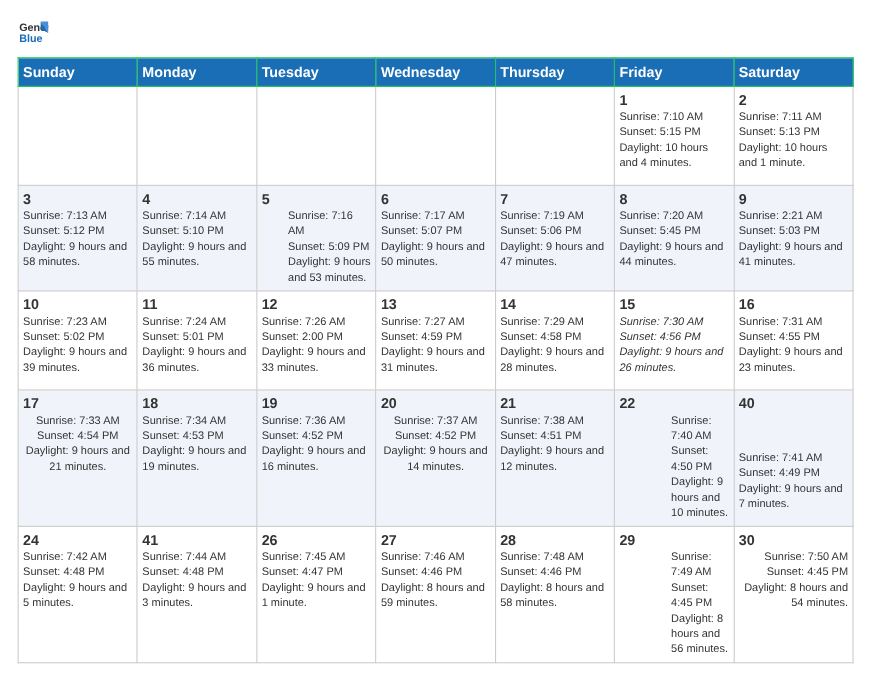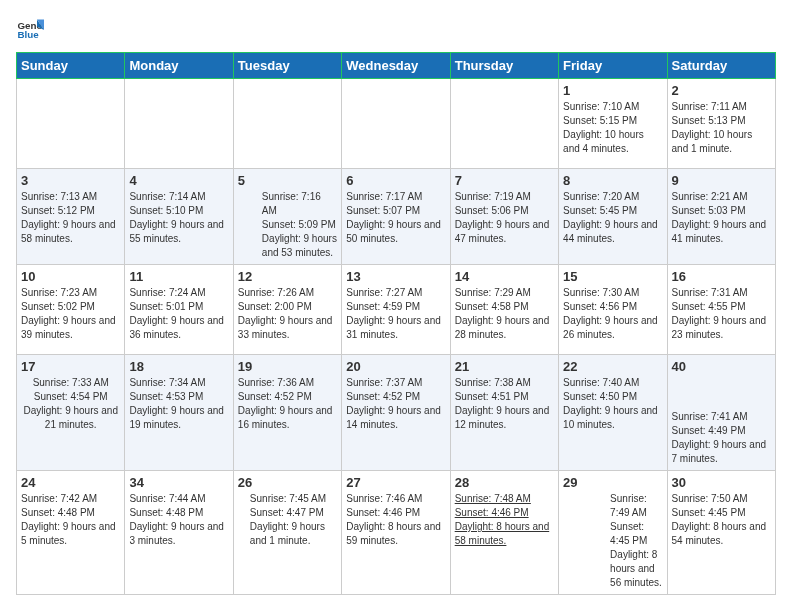--- a/index.html
+++ b/index.html
@@ -207,21 +207,21 @@
 Daylight: 9 hours and 31 minutes.</div>
         </td>
         <td>
           <span class="day-num">14</span>
           <div class="day-info" style="white-space: pre-line;">Sunrise: 7:29 AM
 Sunset: 4:58 PM
 Daylight: 9 hours and 28 minutes.</div>
         </td>
         <td>
           <span class="day-num">15</span>
-          <div class="day-info" style="white-space: pre-line;">Sunrise: 7:30 AM
+          <div class="day-info" style="white-space: pre-line; font-style: italic;">Sunrise: 7:30 AM
 Sunset: 4:56 PM
 Daylight: 9 hours and 26 minutes.</div>
         </td>
         <td>
           <span class="day-num">16</span>
           <div class="day-info" style="white-space: pre-line;">Sunrise: 7:31 AM
 Sunset: 4:55 PM
 Daylight: 9 hours and 23 minutes.</div>
         </td>
       </tr>
@@ -239,81 +239,81 @@
 Daylight: 9 hours and 19 minutes.</div>
         </td>
         <td>
           <span class="day-num">19</span>
           <div class="day-info" style="white-space: pre-line;">Sunrise: 7:36 AM
 Sunset: 4:52 PM
 Daylight: 9 hours and 16 minutes.</div>
         </td>
         <td>
           <span class="day-num">20</span>
-          <div class="day-info" style="white-space: pre-line;">Sunrise: 7:37 AM
+          <div class="day-info" style="white-space: pre-line; text-align: center;">Sunrise: 7:37 AM
 Sunset: 4:52 PM
 Daylight: 9 hours and 14 minutes.</div>
         </td>
         <td>
           <span class="day-num">21</span>
           <div class="day-info" style="white-space: pre-line;">Sunrise: 7:38 AM
 Sunset: 4:51 PM
 Daylight: 9 hours and 12 minutes.</div>
         </td>
         <td>
           <span class="day-num">22</span>
-          <div class="day-info" style="white-space: pre-line;">Sunrise: 7:40 AM
+          <div class="day-info" style="white-space: pre-line; margin-left: 47px;">Sunrise: 7:40 AM
 Sunset: 4:50 PM
 Daylight: 9 hours and 10 minutes.</div>
         </td>
         <td>
           <span class="day-num">40</span>
           <div class="day-info" style="white-space: pre-line; margin-top: 36px;">Sunrise: 7:41 AM
 Sunset: 4:49 PM
 Daylight: 9 hours and 7 minutes.</div>
         </td>
       </tr>
       <tr>
         <td>
           <span class="day-num">24</span>
           <div class="day-info" style="white-space: pre-line;">Sunrise: 7:42 AM
 Sunset: 4:48 PM
 Daylight: 9 hours and 5 minutes.</div>
         </td>
         <td>
-          <span class="day-num">34</span>
+          <span class="day-num">41</span>
           <div class="day-info" style="white-space: pre-line;">Sunrise: 7:44 AM
 Sunset: 4:48 PM
 Daylight: 9 hours and 3 minutes.</div>
         </td>
         <td>
           <span class="day-num">26</span>
-          <div class="day-info" style="white-space: pre-line; margin-left: 12px;">Sunrise: 7:45 AM
+          <div class="day-info" style="white-space: pre-line;">Sunrise: 7:45 AM
 Sunset: 4:47 PM
 Daylight: 9 hours and 1 minute.</div>
         </td>
         <td>
           <span class="day-num">27</span>
           <div class="day-info" style="white-space: pre-line;">Sunrise: 7:46 AM
 Sunset: 4:46 PM
 Daylight: 8 hours and 59 minutes.</div>
         </td>
         <td>
           <span class="day-num">28</span>
-          <div class="day-info" style="white-space: pre-line; text-decoration: underline;">Sunrise: 7:48 AM
+          <div class="day-info" style="white-space: pre-line;">Sunrise: 7:48 AM
 Sunset: 4:46 PM
 Daylight: 8 hours and 58 minutes.</div>
         </td>
         <td>
           <span class="day-num">29</span>
           <div class="day-info" style="white-space: pre-line; margin-left: 47px;">Sunrise: 7:49 AM
 Sunset: 4:45 PM
 Daylight: 8 hours and 56 minutes.</div>
         </td>
         <td>
           <span class="day-num">30</span>
-          <div class="day-info" style="white-space: pre-line;">Sunrise: 7:50 AM
+          <div class="day-info" style="white-space: pre-line; text-align: right;">Sunrise: 7:50 AM
 Sunset: 4:45 PM
 Daylight: 8 hours and 54 minutes.</div>
         </td>
       </tr>
     </tbody>
 </table>
 
 </body></html>

